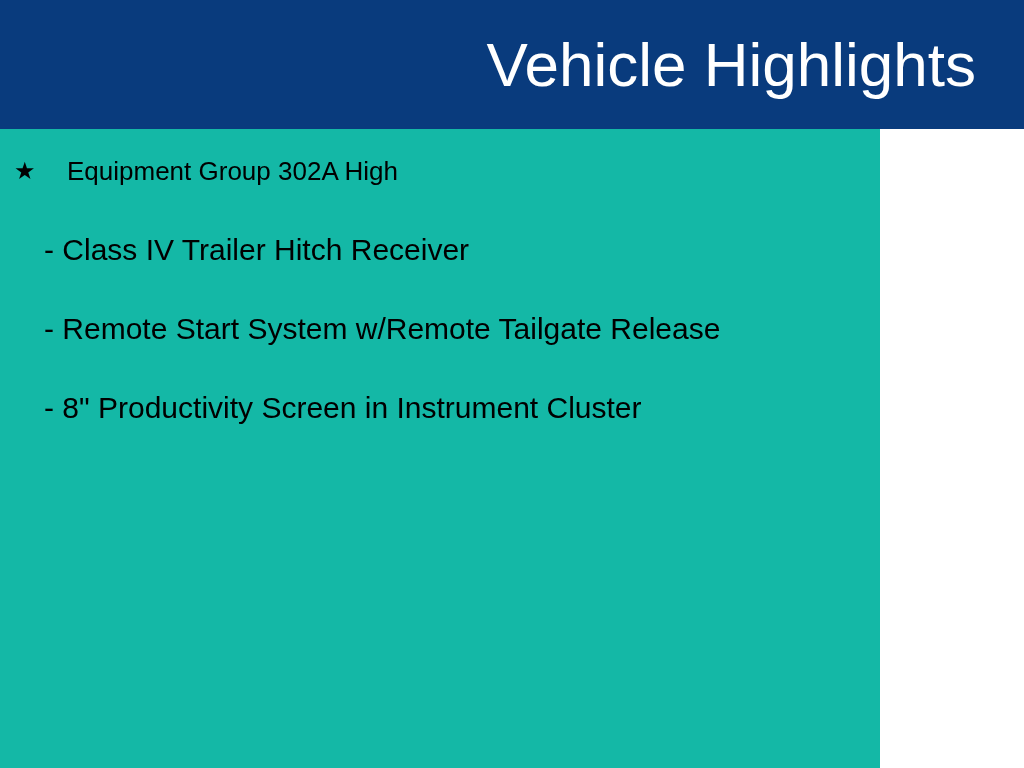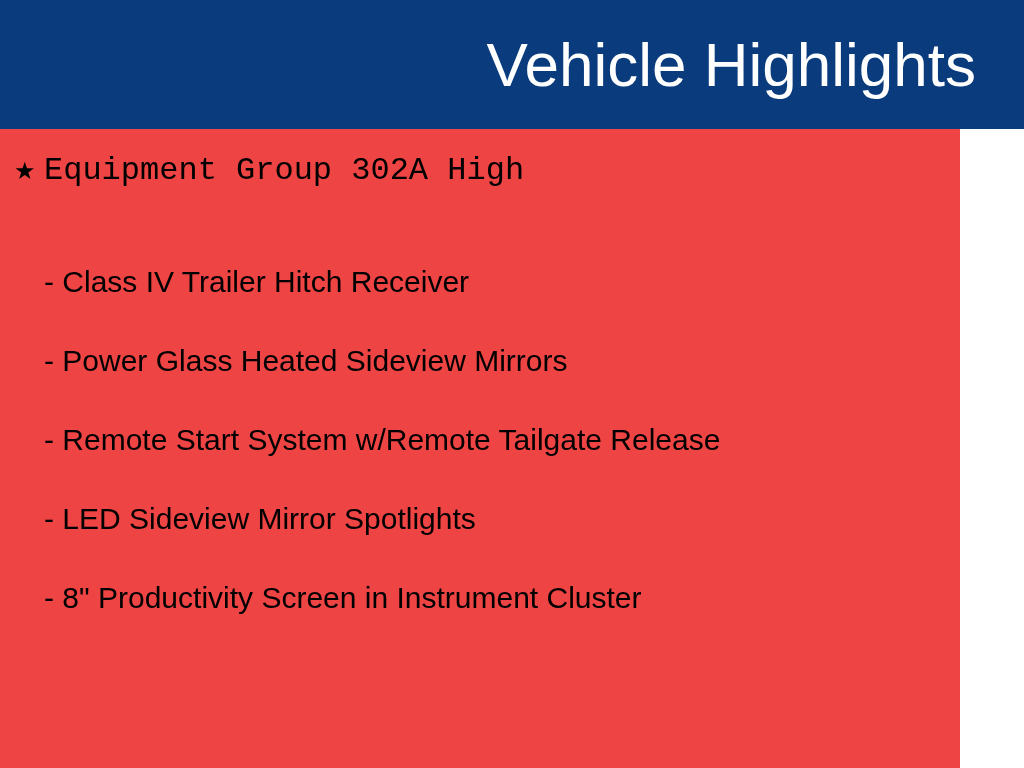--- a/index.html
+++ b/index.html
@@ -9,23 +9,23 @@
   body {
     width: 1024px;
     height: 768px;
     background: #ffffff;
     font-family: "Liberation Sans", sans-serif;
     overflow: hidden;
   }
 
   .slide {
     position: relative;
-    width: 960px;
+    width: 880px;
     height: 768px;
-    background: #ef4444;
+    background: #14b8a6;
   }
 
   
   .title-bar {
     position: absolute;
     left: 0;
     top: 0;
     width: 1024px;
     height: 129px;
     background: #093b7d;
@@ -68,43 +68,43 @@
     width: 30px;
     flex: 0 0 30px;
     color: #000000;
     font-size: 24px;
     line-height: 36px;
     text-align: left;
   }
 
   .bullet-text {
     color: #000000;
-    font-family: Liberation Mono, monospace;
-    font-size: 32px;
+    font-family: Liberation Sans, sans-serif;
+    font-size: 26px;
     font-weight: 400;
     line-height: 36px;
     white-space: nowrap;
+    margin-left: 23px;
   }
 
   .sub-row {
     display: flex;
     align-items: flex-start;
     height: 79px;
     padding-left: 44px;
     box-sizing: border-box;
   }
 
   .sub-text {
     color: #000000;
     font-family: "Liberation Sans", sans-serif;
     font-size: 30px;
     font-weight: 400;
     line-height: 36px;
     white-space: nowrap;
-    margin-top: 32px;
   }
 </style>
 </head>
 <body>
 
 <div class="slide">
 
   <div class="title-bar">
     <div class="title-text">Vehicle Highlights</div>
   </div>
@@ -113,31 +113,25 @@
 
     <div class="bullet-row">
       <span class="bullet-marker">★</span>
       <span class="bullet-text">Equipment Group 302A High</span>
     </div>
 
     <div class="sub-row">
       <span class="sub-text">- Class IV Trailer Hitch Receiver</span>
     </div>
 
-    <div class="sub-row">
-      <span class="sub-text">- Power Glass Heated Sideview Mirrors</span>
-    </div>
 
     <div class="sub-row">
       <span class="sub-text">- Remote Start System w/Remote Tailgate Release</span>
     </div>
 
-    <div class="sub-row">
-      <span class="sub-text">- LED Sideview Mirror Spotlights</span>
-    </div>
 
 
 
     <div class="sub-row">
       <span class="sub-text">- 8" Productivity Screen in Instrument Cluster</span>
     </div>
 
   </div>
 </div>
 

